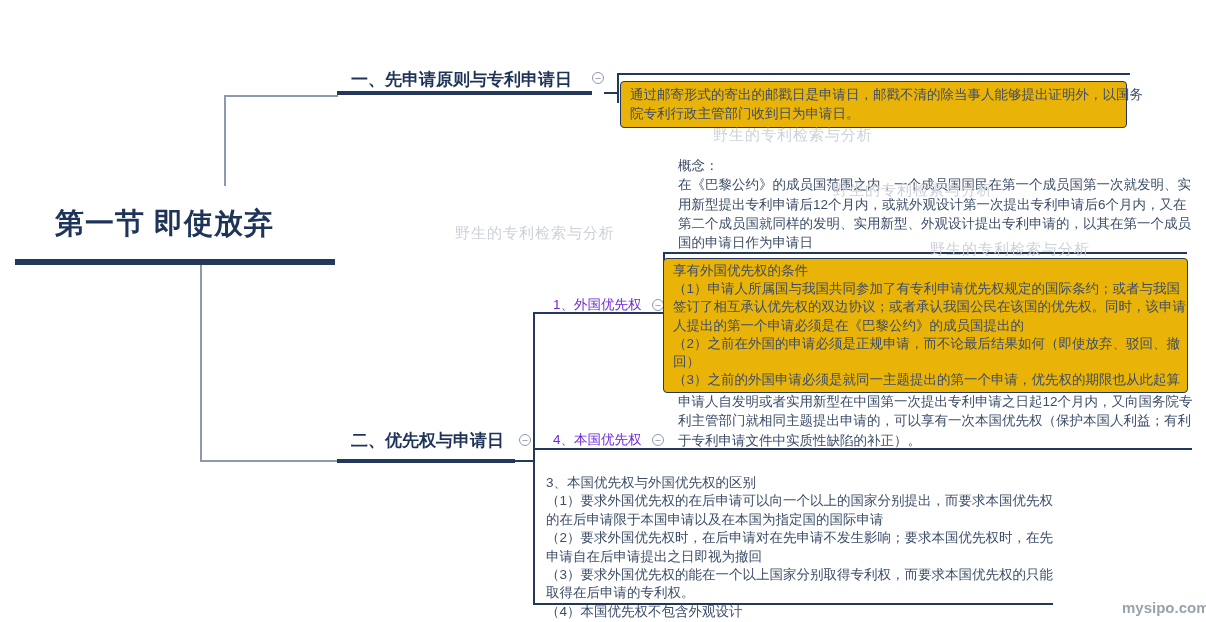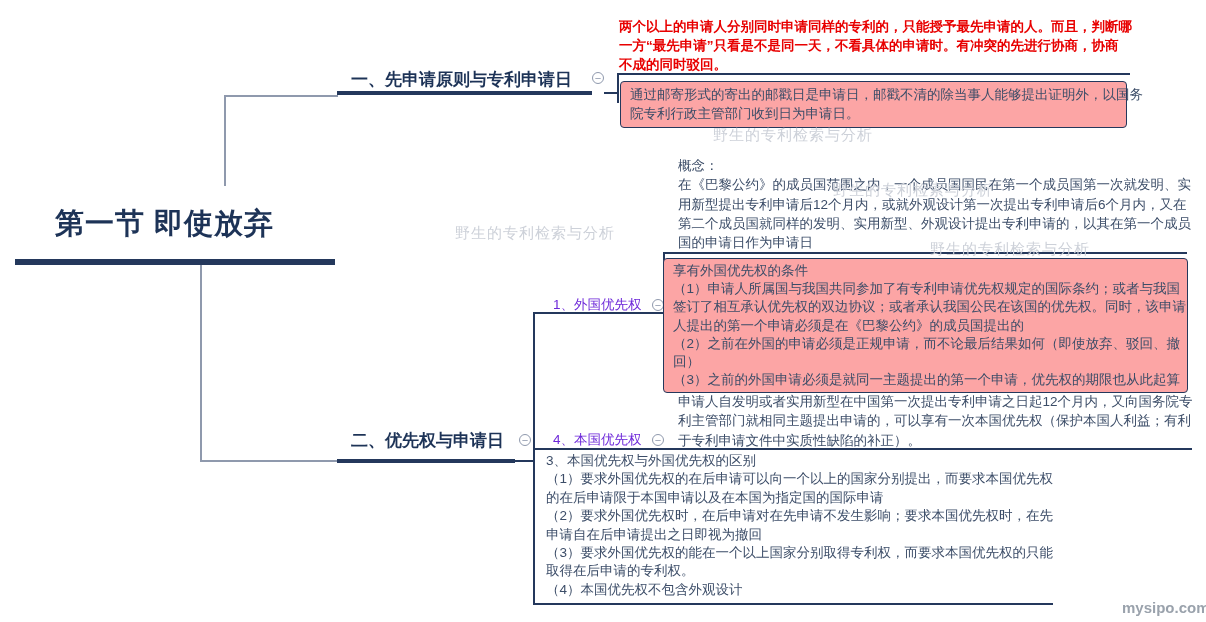--- a/index.html
+++ b/index.html
@@ -15,21 +15,21 @@
   .sub-title{position:absolute;color:#6d28d9;font-size:13.5px;white-space:pre;}
   .body-text{
     position:absolute;color:#3c4d68;font-size:13.5px;line-height:19.3px;
     white-space:pre;
   }
   .red-text{
     position:absolute;color:#e80000;font-size:13.5px;font-weight:bold;line-height:19px;
     white-space:pre;
   }
   .boxed{
-    border:1.4px solid #24385c;border-radius:4px;padding:3px 9px;background:#fca5a5;
+    border:1.4px solid #24385c;border-radius:4px;padding:3px 9px;background:#eab308;
   }
   .toggle{
     position:absolute;width:12px;height:12px;border:1px solid #8f99ad;border-radius:50%;
     background:#ffffff;color:#8f99ad;font-size:11px;line-height:11px;text-align:center;
     box-sizing:border-box;cursor:pointer;
   }
   .watermark{
     position:absolute;color:#cdd1d9;font-size:15px;white-space:pre;letter-spacing:1px;
   }
   .site{
@@ -48,23 +48,20 @@
   <div class="conn" style="left:224px;top:95px;width:114px;height:2px;"></div>
   <div class="conn" style="left:200px;top:265px;width:2px;height:197px;"></div>
   <div class="conn" style="left:200px;top:460px;width:138px;height:2px;"></div>
 
   <div class="node-title branch-title" style="left:351px;top:68px;">一、先申请原则与专利申请日</div>
   <div class="line" style="left:337px;top:91px;width:255px;height:4px;"></div>
   <div class="toggle" style="left:592px;top:72px;">−</div>
   <div class="line" style="left:604px;top:92px;width:14px;height:2px;"></div>
   <div class="line" style="left:617px;top:73px;width:2px;height:30px;"></div>
 
-  <div class="red-text" style="left:619px;top:17px;">两个以上的申请人分别同时申请同样的专利的，只能授予最先申请的人。而且，判断哪
-一方“最先申请”只看是不是同一天，不看具体的申请时。有冲突的先进行协商，协商
-不成的同时驳回。</div>
   <div class="line" style="left:617px;top:73px;width:513px;height:2px;"></div>
 
   <div class="body-text boxed" style="left:620px;top:81px;width:487px;">通过邮寄形式的寄出的邮戳日是申请日，邮戳不清的除当事人能够提出证明外，以国务
 院专利行政主管部门收到日为申请日。</div>
 
   <div class="node-title branch-title" style="left:351px;top:429px;text-align:center;">二、优先权与申请日</div>
   <div class="line" style="left:337px;top:459px;width:178px;height:4px;"></div>
   <div class="toggle" style="left:519px;top:434px;">−</div>
   <div class="line" style="left:515px;top:460px;width:19px;height:2px;"></div>
   <div class="line" style="left:533px;top:312px;width:2px;height:293px;"></div>
@@ -91,21 +88,21 @@
 
   <div class="sub-title" style="left:553px;top:431px;">4、本国优先权</div>
   <div class="toggle" style="left:652px;top:434px;">−</div>
   <div class="line" style="left:533px;top:448px;width:137px;height:2px;"></div>
 
   <div class="body-text" style="left:678px;top:392px;">申请人自发明或者实用新型在中国第一次提出专利申请之日起12个月内，又向国务院专
 利主管部门就相同主题提出申请的，可以享有一次本国优先权（保护本国人利益；有利
 于专利申请文件中实质性缺陷的补正）。</div>
   <div class="line" style="left:670px;top:448px;width:522px;height:2px;"></div>
 
-  <div class="body-text" style="left:546px;top:452px;line-height:18.4px;">3、本国优先权与外国优先权的区别
+  <div class="body-text" style="left:546px;top:474px;line-height:18.4px;">3、本国优先权与外国优先权的区别
 （1）要求外国优先权的在后申请可以向一个以上的国家分别提出，而要求本国优先权
 的在后申请限于本国申请以及在本国为指定国的国际申请
 （2）要求外国优先权时，在后申请对在先申请不发生影响；要求本国优先权时，在先
 申请自在后申请提出之日即视为撤回
 （3）要求外国优先权的能在一个以上国家分别取得专利权，而要求本国优先权的只能
 取得在后申请的专利权。
 （4）本国优先权不包含外观设计</div>
   <div class="line" style="left:533px;top:603px;width:520px;height:2px;"></div>
 
   <div class="watermark" style="left:455px;top:224px;">野生的专利检索与分析</div>

